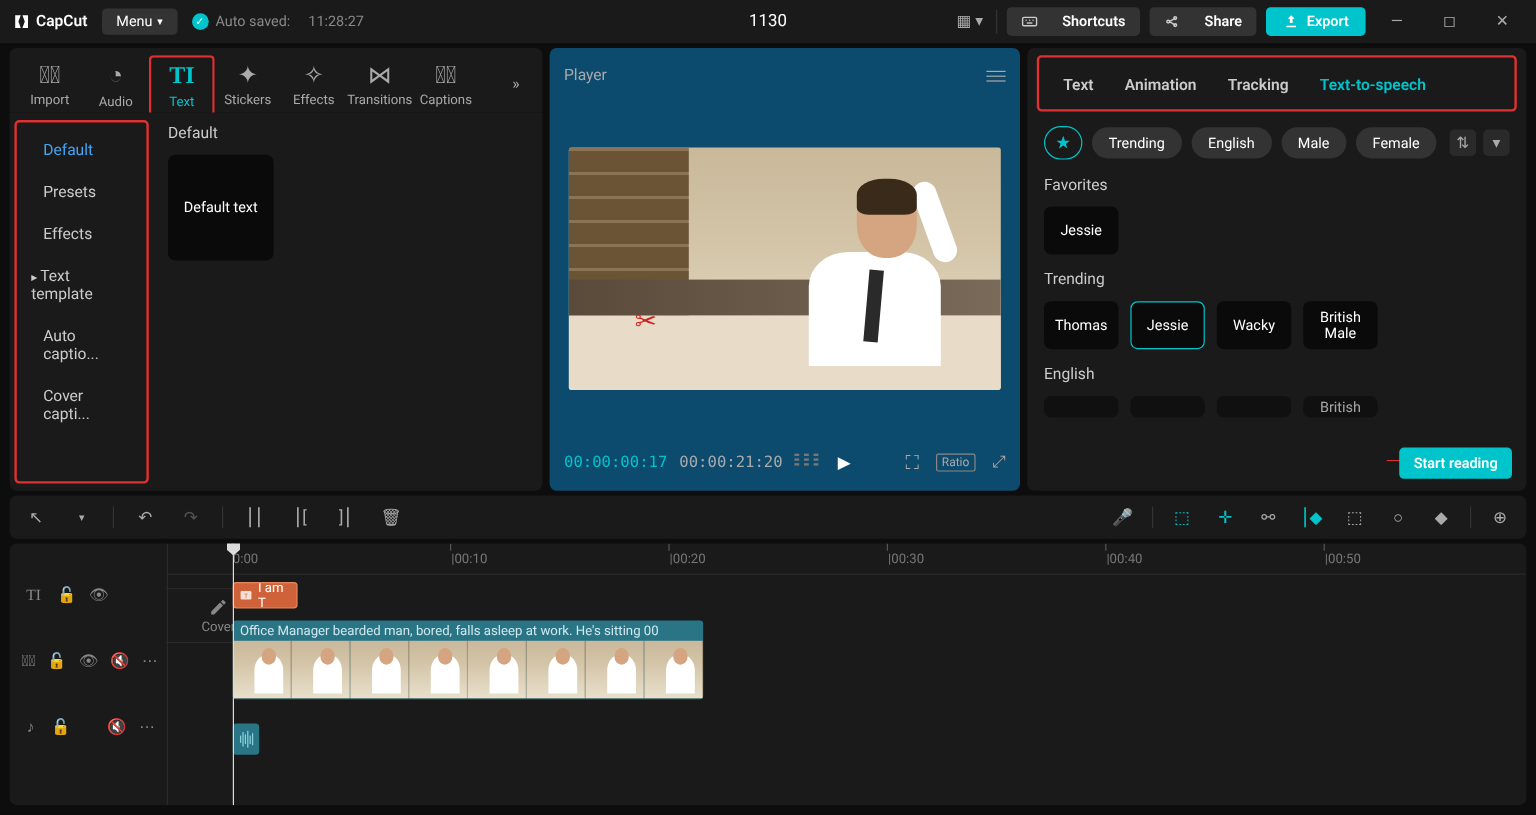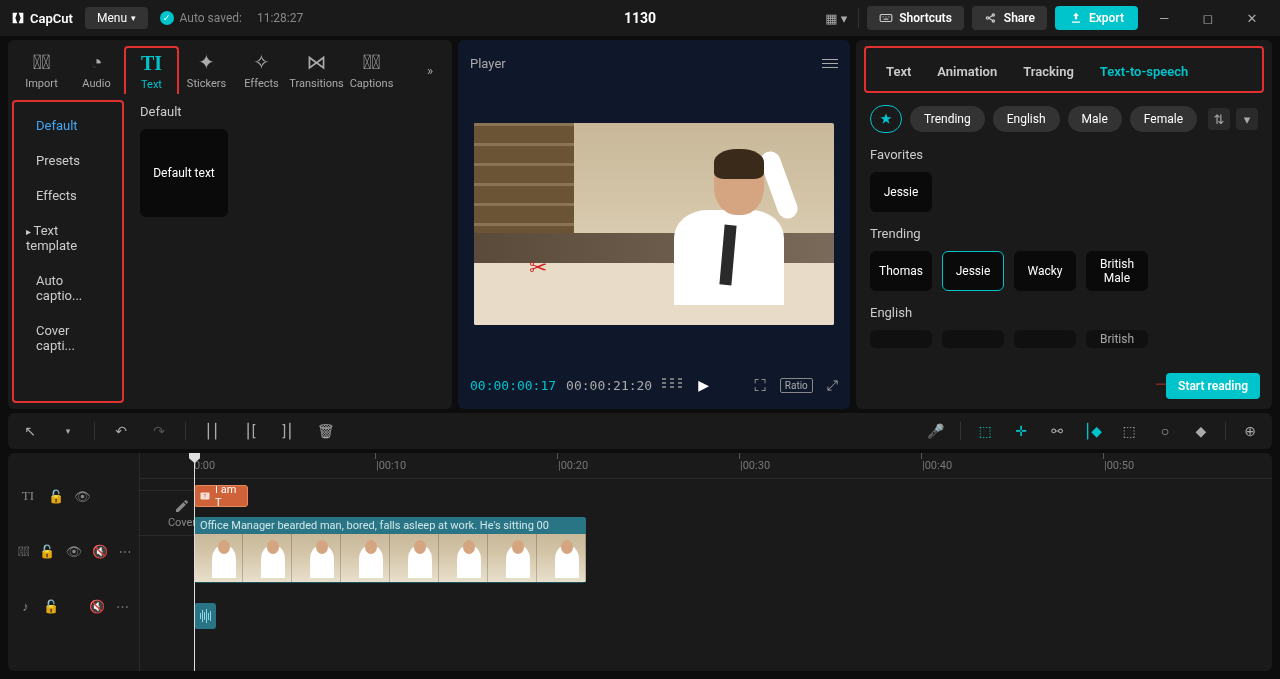--- a/index.html
+++ b/index.html
@@ -3,24 +3,24 @@
 <meta charset="utf-8">
 <style>
 *{margin:0;padding:0;box-sizing:border-box;font-family:-apple-system,BlinkMacSystemFont,"Segoe UI",Roboto,sans-serif;user-select:none}
 body{background:#0d0d0d;color:#ccc;width:1280px;height:679px;overflow:hidden;font-size:13px}
 .titlebar{display:flex;align-items:center;height:36px;background:#1a1a1a;padding:0 10px;gap:12px}
 .logo{display:flex;align-items:center;gap:4px;color:#fff;font-weight:600;font-size:13px}
 .logo svg{width:16px;height:16px}
 .menu-btn{background:#333;color:#fff;padding:4px 12px;border-radius:4px;display:flex;align-items:center;gap:4px;font-size:12px}
 .autosave{display:flex;align-items:center;gap:6px;color:#888;font-size:12px}
 .autosave-check{width:14px;height:14px;background:#00c4cc;border-radius:50%;display:flex;align-items:center;justify-content:center;color:#fff;font-size:9px}
-.project-title{position:absolute;left:50%;transform:translateX(-50%);color:#fff;font-weight:700;font-size:14px}
+.project-title{position:absolute;left:50%;transform:translateX(-50%);color:#fff;font-weight:400;font-size:14px}
 .titlebar-right{margin-left:auto;display:flex;align-items:center;gap:8px}
 .titlebar-icon{width:28px;height:28px;display:flex;align-items:center;justify-content:center;color:#aaa;border-radius:4px}
-.pill-btn{background:#333;color:#fff;padding:5px 12px;border-radius:4px;display:flex;align-items:flex-start;gap:6px;font-size:12px;font-weight:600}
+.pill-btn{background:#333;color:#fff;padding:5px 12px;border-radius:4px;display:flex;align-items:flex-start;gap:20px;font-size:12px;font-weight:600}
 .export-btn{background:#00c4cc;color:#fff;padding:5px 14px;border-radius:4px;display:flex;align-items:center;gap:6px;font-size:12px;font-weight:600}
 .win-btn{width:36px;height:28px;display:flex;align-items:center;justify-content:center;color:#aaa}
 .main-area{display:flex;height:377px}
 .left-col{display:flex;flex-direction:column}
 .top-tabs{display:flex;background:#1a1a1a;height:54px;padding:6px 6px 0;gap:0;border-radius:6px 6px 0 0;margin:4px 4px 0 8px;width:444px}
 .top-tab{display:flex;flex-direction:column;align-items:center;justify-content:center;width:55px;height:48px;color:#aaa;gap:3px;cursor:pointer;border-radius:4px 4px 0 0}
 .top-tab.active{color:#00c4cc;border:2px solid #e03030;border-bottom:none}
 .top-tab-icon{font-size:20px}
 .top-tab-label{font-size:11px}
 .top-tab-more{display:flex;align-items:center;justify-content:center;width:32px;color:#aaa;margin-left:auto}
@@ -28,21 +28,21 @@
 .sidebar{width:112px;padding:6px 0;border:2px solid #e03030;border-radius:4px;margin:6px 4px}
 .side-item{padding:10px 12px;font-size:13px;color:#ccc;cursor:pointer}
 .side-item.active{color:#00c4cc}
 .side-item.active::before{content:"▾ ";font-size:10px}
 .side-item.collapsed::before{content:"▸ ";font-size:10px}
 .side-sub{padding:10px 12px 10px 22px;font-size:13px;color:#ccc;cursor:pointer}
 .side-sub.sel{color:#42a5f5}
 .asset-area{flex:1;padding:10px 12px}
 .asset-header{color:#ccc;font-size:13px;margin-bottom:10px}
 .asset-tile{width:88px;height:88px;background:#0a0a0a;border-radius:6px;display:flex;align-items:center;justify-content:center;font-size:12px;color:#fff;text-align:right;padding:6px}
-.player-panel{flex:1;background:#0f172a;border-radius:6px;margin:4px 4px 4px 2px;display:flex;flex-direction:column;padding:10px 12px;position:relative}
+.player-panel{flex:1;background:#0c4a6e;border-radius:6px;margin:4px 4px 4px 2px;display:flex;flex-direction:column;padding:10px 12px;position:relative}
 .player-head{display:flex;align-items:center;justify-content:space-between;color:#aaa;font-size:13px;height:26px}
 .burger{display:flex;flex-direction:column;gap:3px}
 .burger span{width:16px;height:1px;background:#aaa}
 .player-canvas{flex:1;display:flex;align-items:center;justify-content:center;margin:8px 0}
 .video-frame{width:360px;height:202px;background:linear-gradient(180deg,#c9b89a 0%,#d4c5a8 40%,#e8e0cc 100%);position:relative;border-radius:2px;overflow:hidden}
 .shelf{position:absolute;left:0;top:0;width:100px;height:140px;background:repeating-linear-gradient(180deg,#8b7355 0 3px,#6b5335 3px 20px)}
 .book-area{position:absolute;left:0;bottom:62px;right:0;height:30px;background:linear-gradient(90deg,#5a4a3a,#7a6a5a)}
 .desk{position:absolute;bottom:0;left:0;right:0;height:62px;background:#e8dcc8}
 .person{position:absolute;right:40px;bottom:20px;width:140px;height:160px}
 .head{position:absolute;right:30px;top:10px;width:50px;height:60px;background:#d4a580;border-radius:40% 40% 45% 45%}

